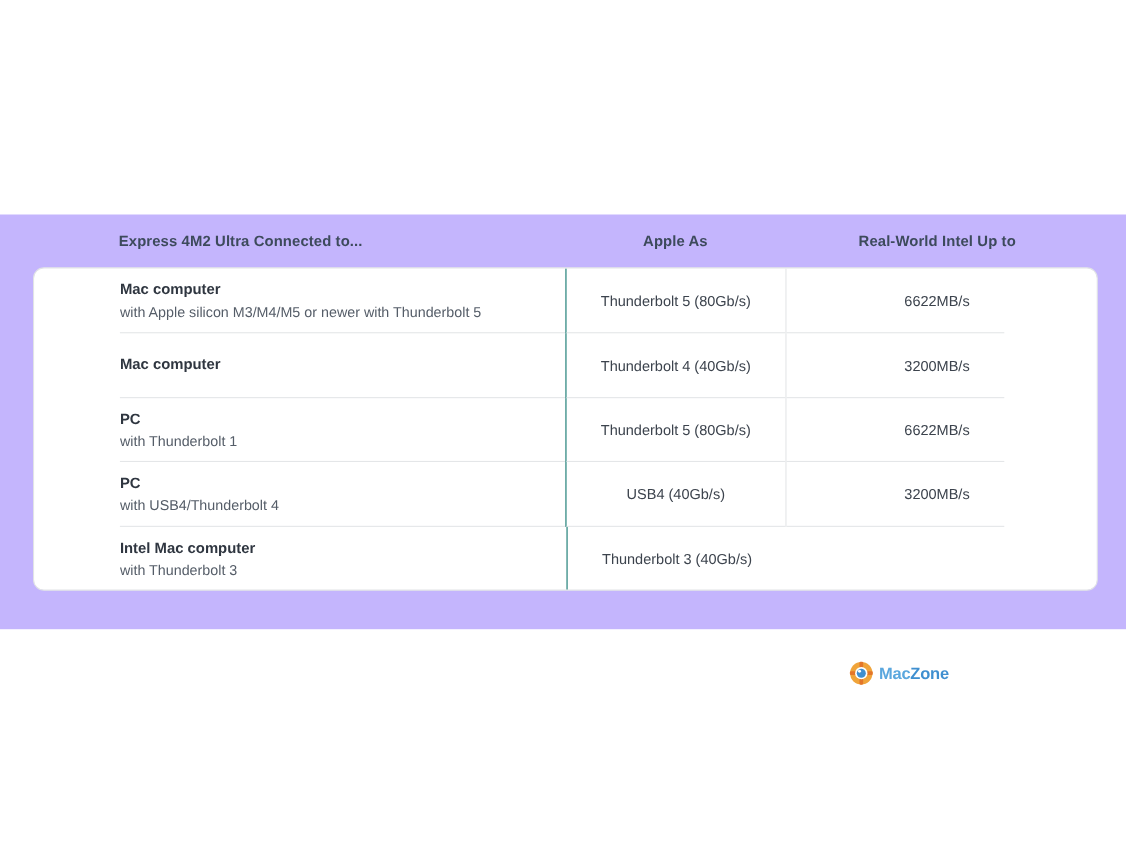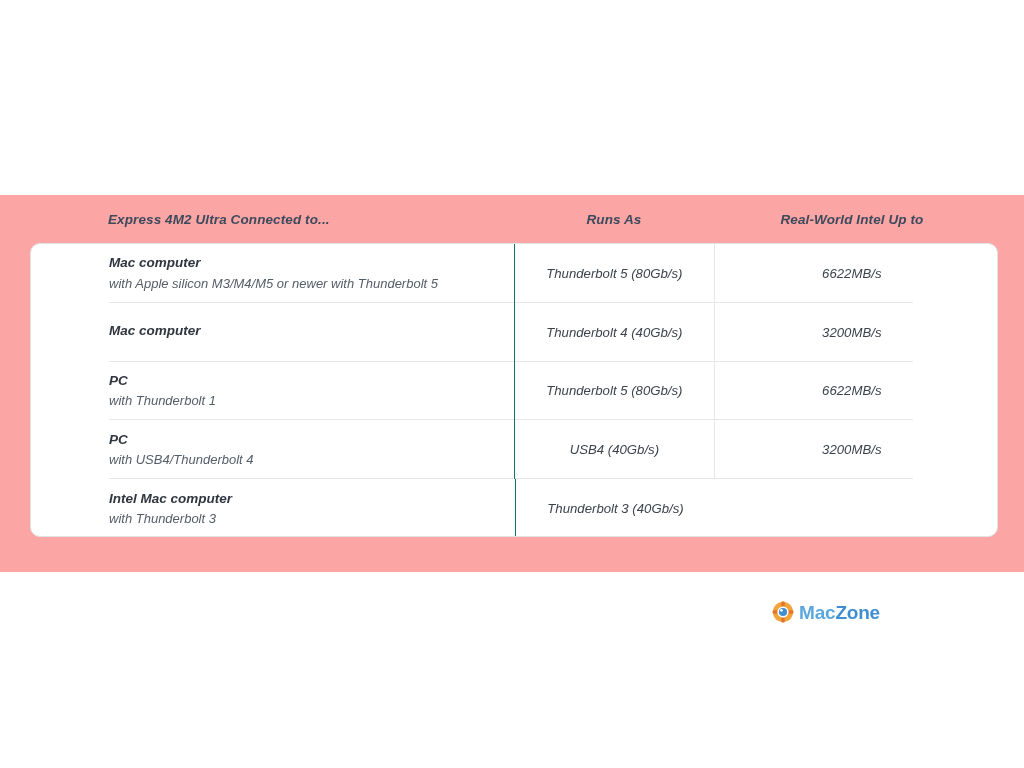--- a/index.html
+++ b/index.html
@@ -20,22 +20,21 @@
     overflow: hidden;
   }
 
   
   .band {
     position: absolute;
     left: 0;
     top: 195px;
     width: 1024px;
     height: 377px;
-    background: #fca5a5;
-    font-style: italic;
+    background: #c4b5fd;
   }
 
   
   .table-head {
     position: absolute;
     left: 30px;
     top: 0;
     width: 968px;
     height: 48px;
     display: flex;
@@ -165,40 +164,40 @@
     gap: 5px;
   }
 
   .brand-mark {
     width: 22px;
     height: 22px;
     flex: 0 0 22px;
   }
 
   .brand-text {
-    font-size: 19px;
+    font-size: 15px;
     font-weight: bold;
     letter-spacing: -0.2px;
     line-height: 1;
     white-space: nowrap;
   }
 
   .brand-mac  { color: #5aa7de; }
   .brand-zone { color: #3f8fd0; }
 </style>
 </head>
 <body>
 
 <div class="page">
 
   <div class="band">
 
     <div class="table-head">
       <div class="th th-device">Express 4M2 Ultra Connected to...</div>
-      <div class="th th-runs">Runs As</div>
+      <div class="th th-runs">Apple As</div>
       <div class="th th-speed">Real-World Intel Up to</div>
     </div>
 
     <div class="card">
 
       <div class="row">
         <div class="cell-device">
           <div class="device-name">Mac computer</div>
           <div class="device-sub">with Apple silicon M3/M4/M5 or newer with Thunderbolt 5</div>
         </div>

